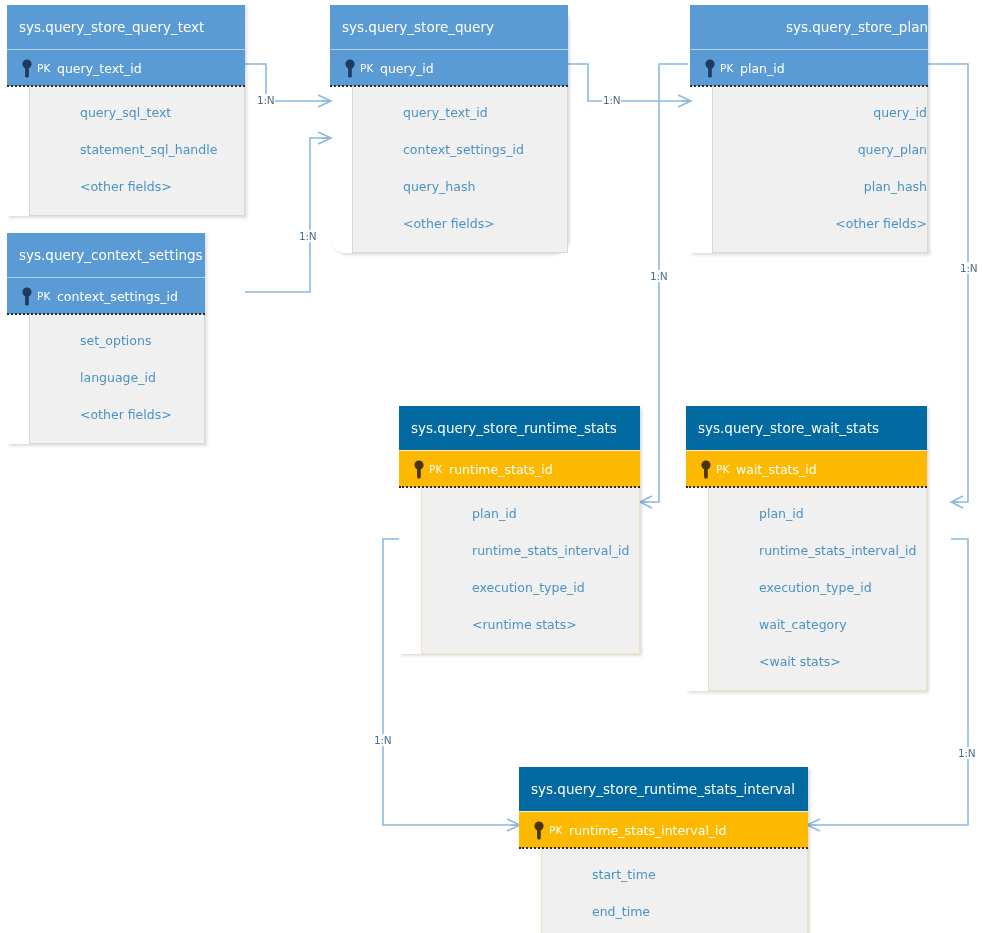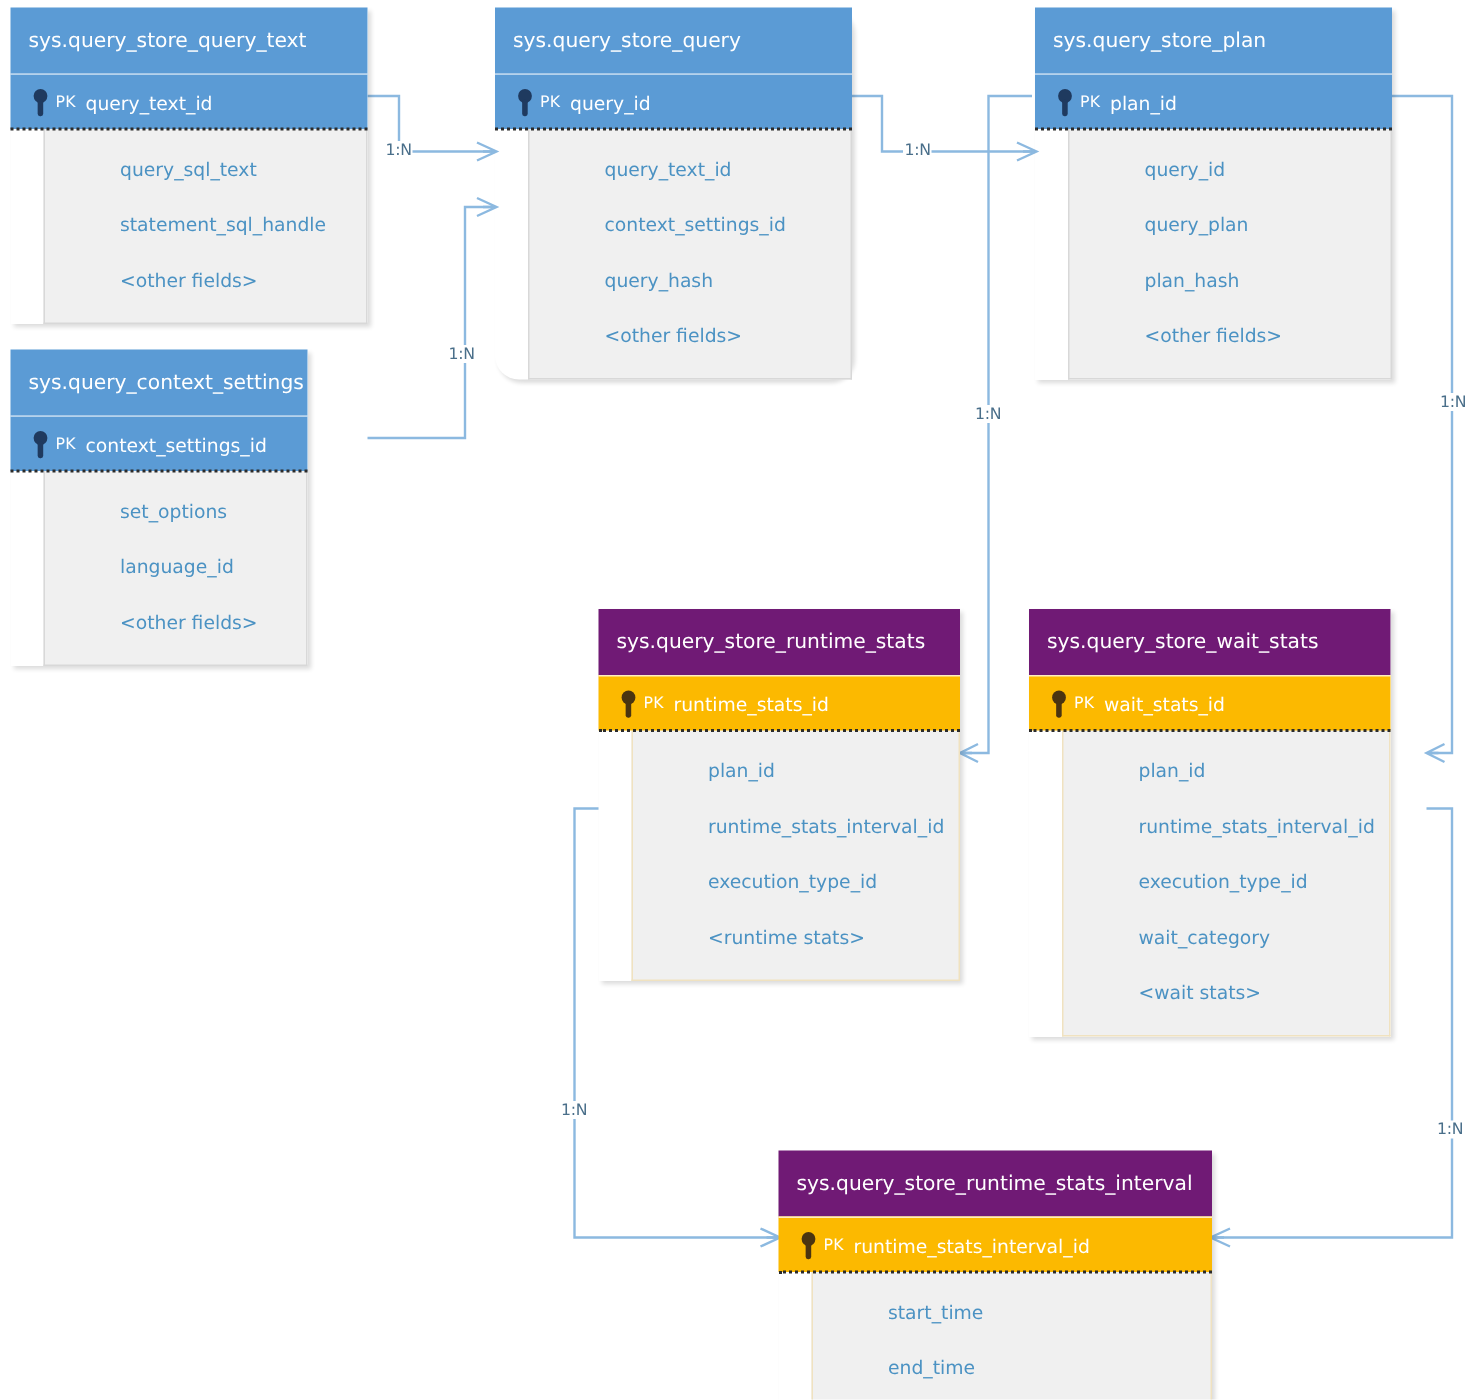--- a/index.html
+++ b/index.html
@@ -94,21 +94,21 @@
     position: absolute;
     left: 13px;
     top: 9px;
     width: 14px;
     height: 19px;
   }
   
   .theme-blue .ent-title { background: #5b9bd5; }
   .theme-blue .ent-pk    { background: #5b9bd5; }
   
-  .theme-orange .ent-title { background: #701a75; }
+  .theme-orange .ent-title { background: #0369a1; }
   .theme-orange .ent-pk    { background: #fcb900; border-top-color: rgba(255,255,255,0.75); }
   .theme-orange .ent-body  { border-color: #f0e2c0; }
   .edge-label {
     position: absolute;
     font-size: 10.5px;
     color: #4a6f8a;
     background: #ffffff;
     padding: 0 1px;
     z-index: 3;
     white-space: nowrap;
@@ -193,21 +193,21 @@
       <span class="pk-dotted"></span>
     </div>
     <div class="ent-body">
       <div class="field">query_text_id</div>
       <div class="field">context_settings_id</div>
       <div class="field">query_hash</div>
       <div class="field">&lt;other fields&gt;</div>
     </div>
   </div>
 
-  <div class="entity theme-blue" style="left:690px; top:5px; width:238px;">
+  <div class="entity theme-blue" style="left:690px; top:5px; width:238px;text-align:right;">
     <div class="ent-title">sys.query_store_plan</div>
     <div class="ent-pk">
       <svg class="key-icon" viewBox="0 0 14 19">
         <circle cx="7" cy="5" r="4.6" fill="#1f3a5f"></circle>
         <rect x="5.1" y="7.5" width="3.7" height="11" rx="1.6" fill="#1f3a5f"></rect>
       </svg>
       <span class="pk-label">PK</span>
       <span class="pk-name">plan_id</span>
       <span class="pk-dotted"></span>
     </div>

